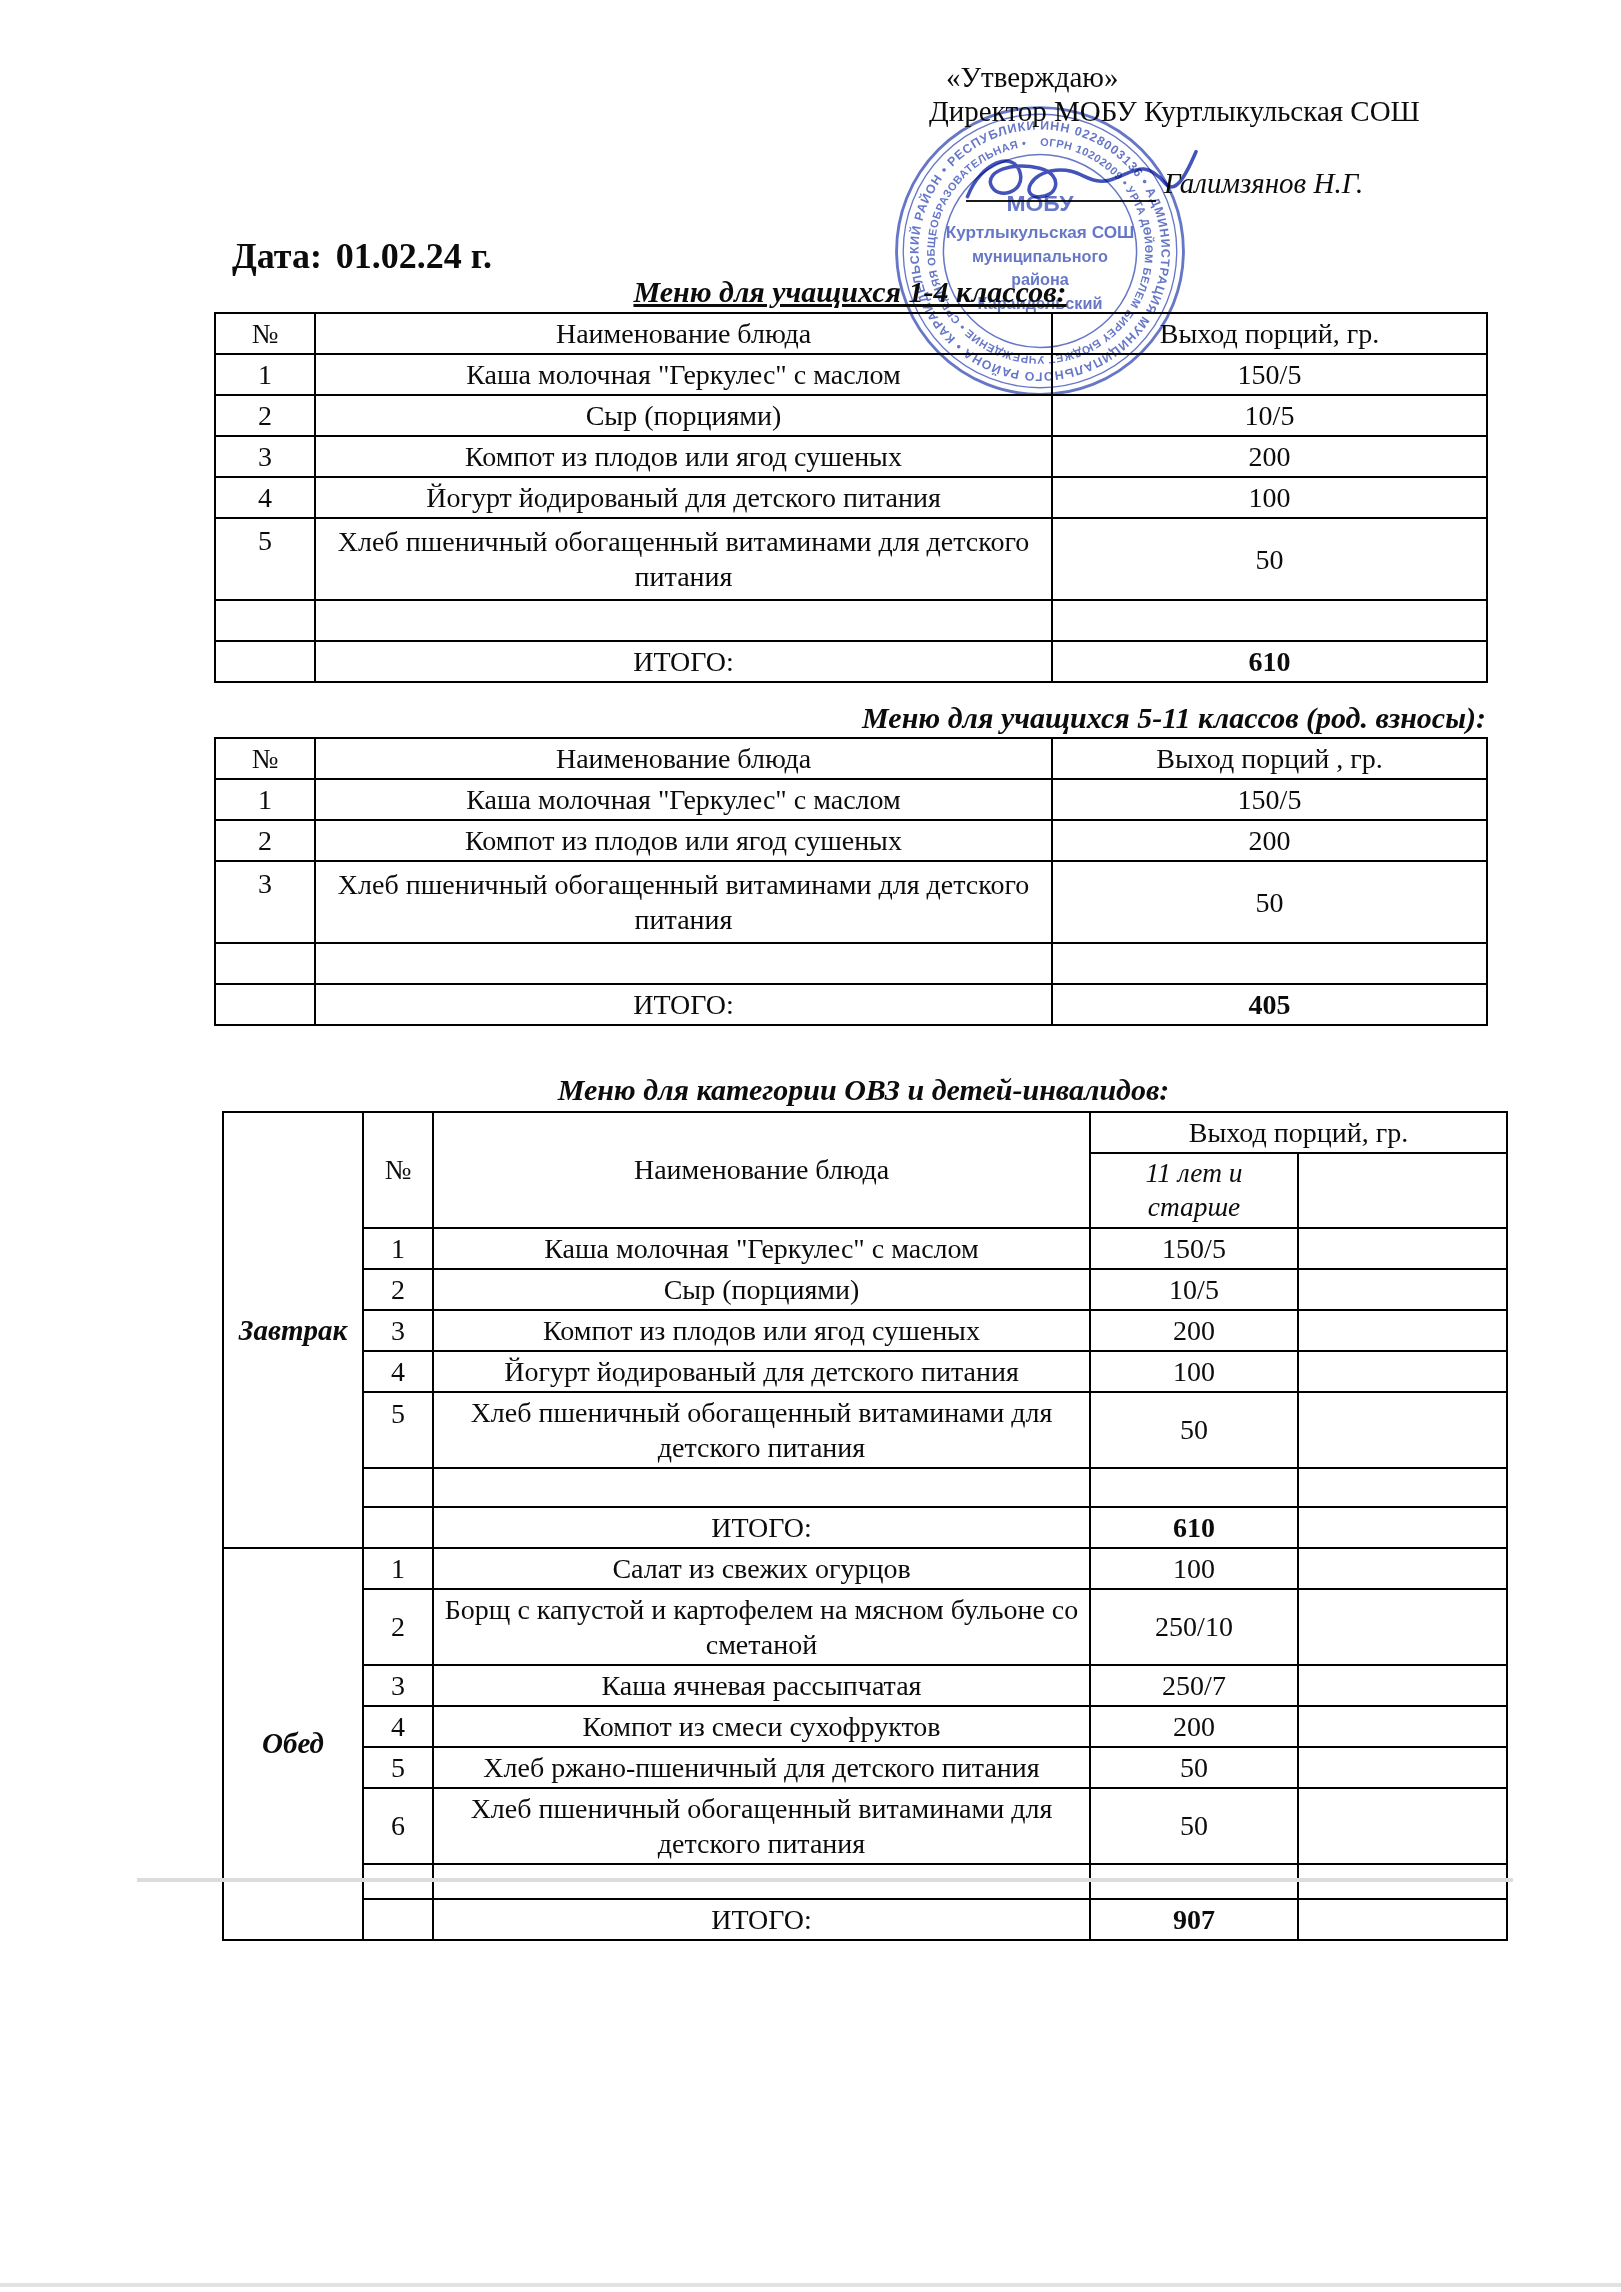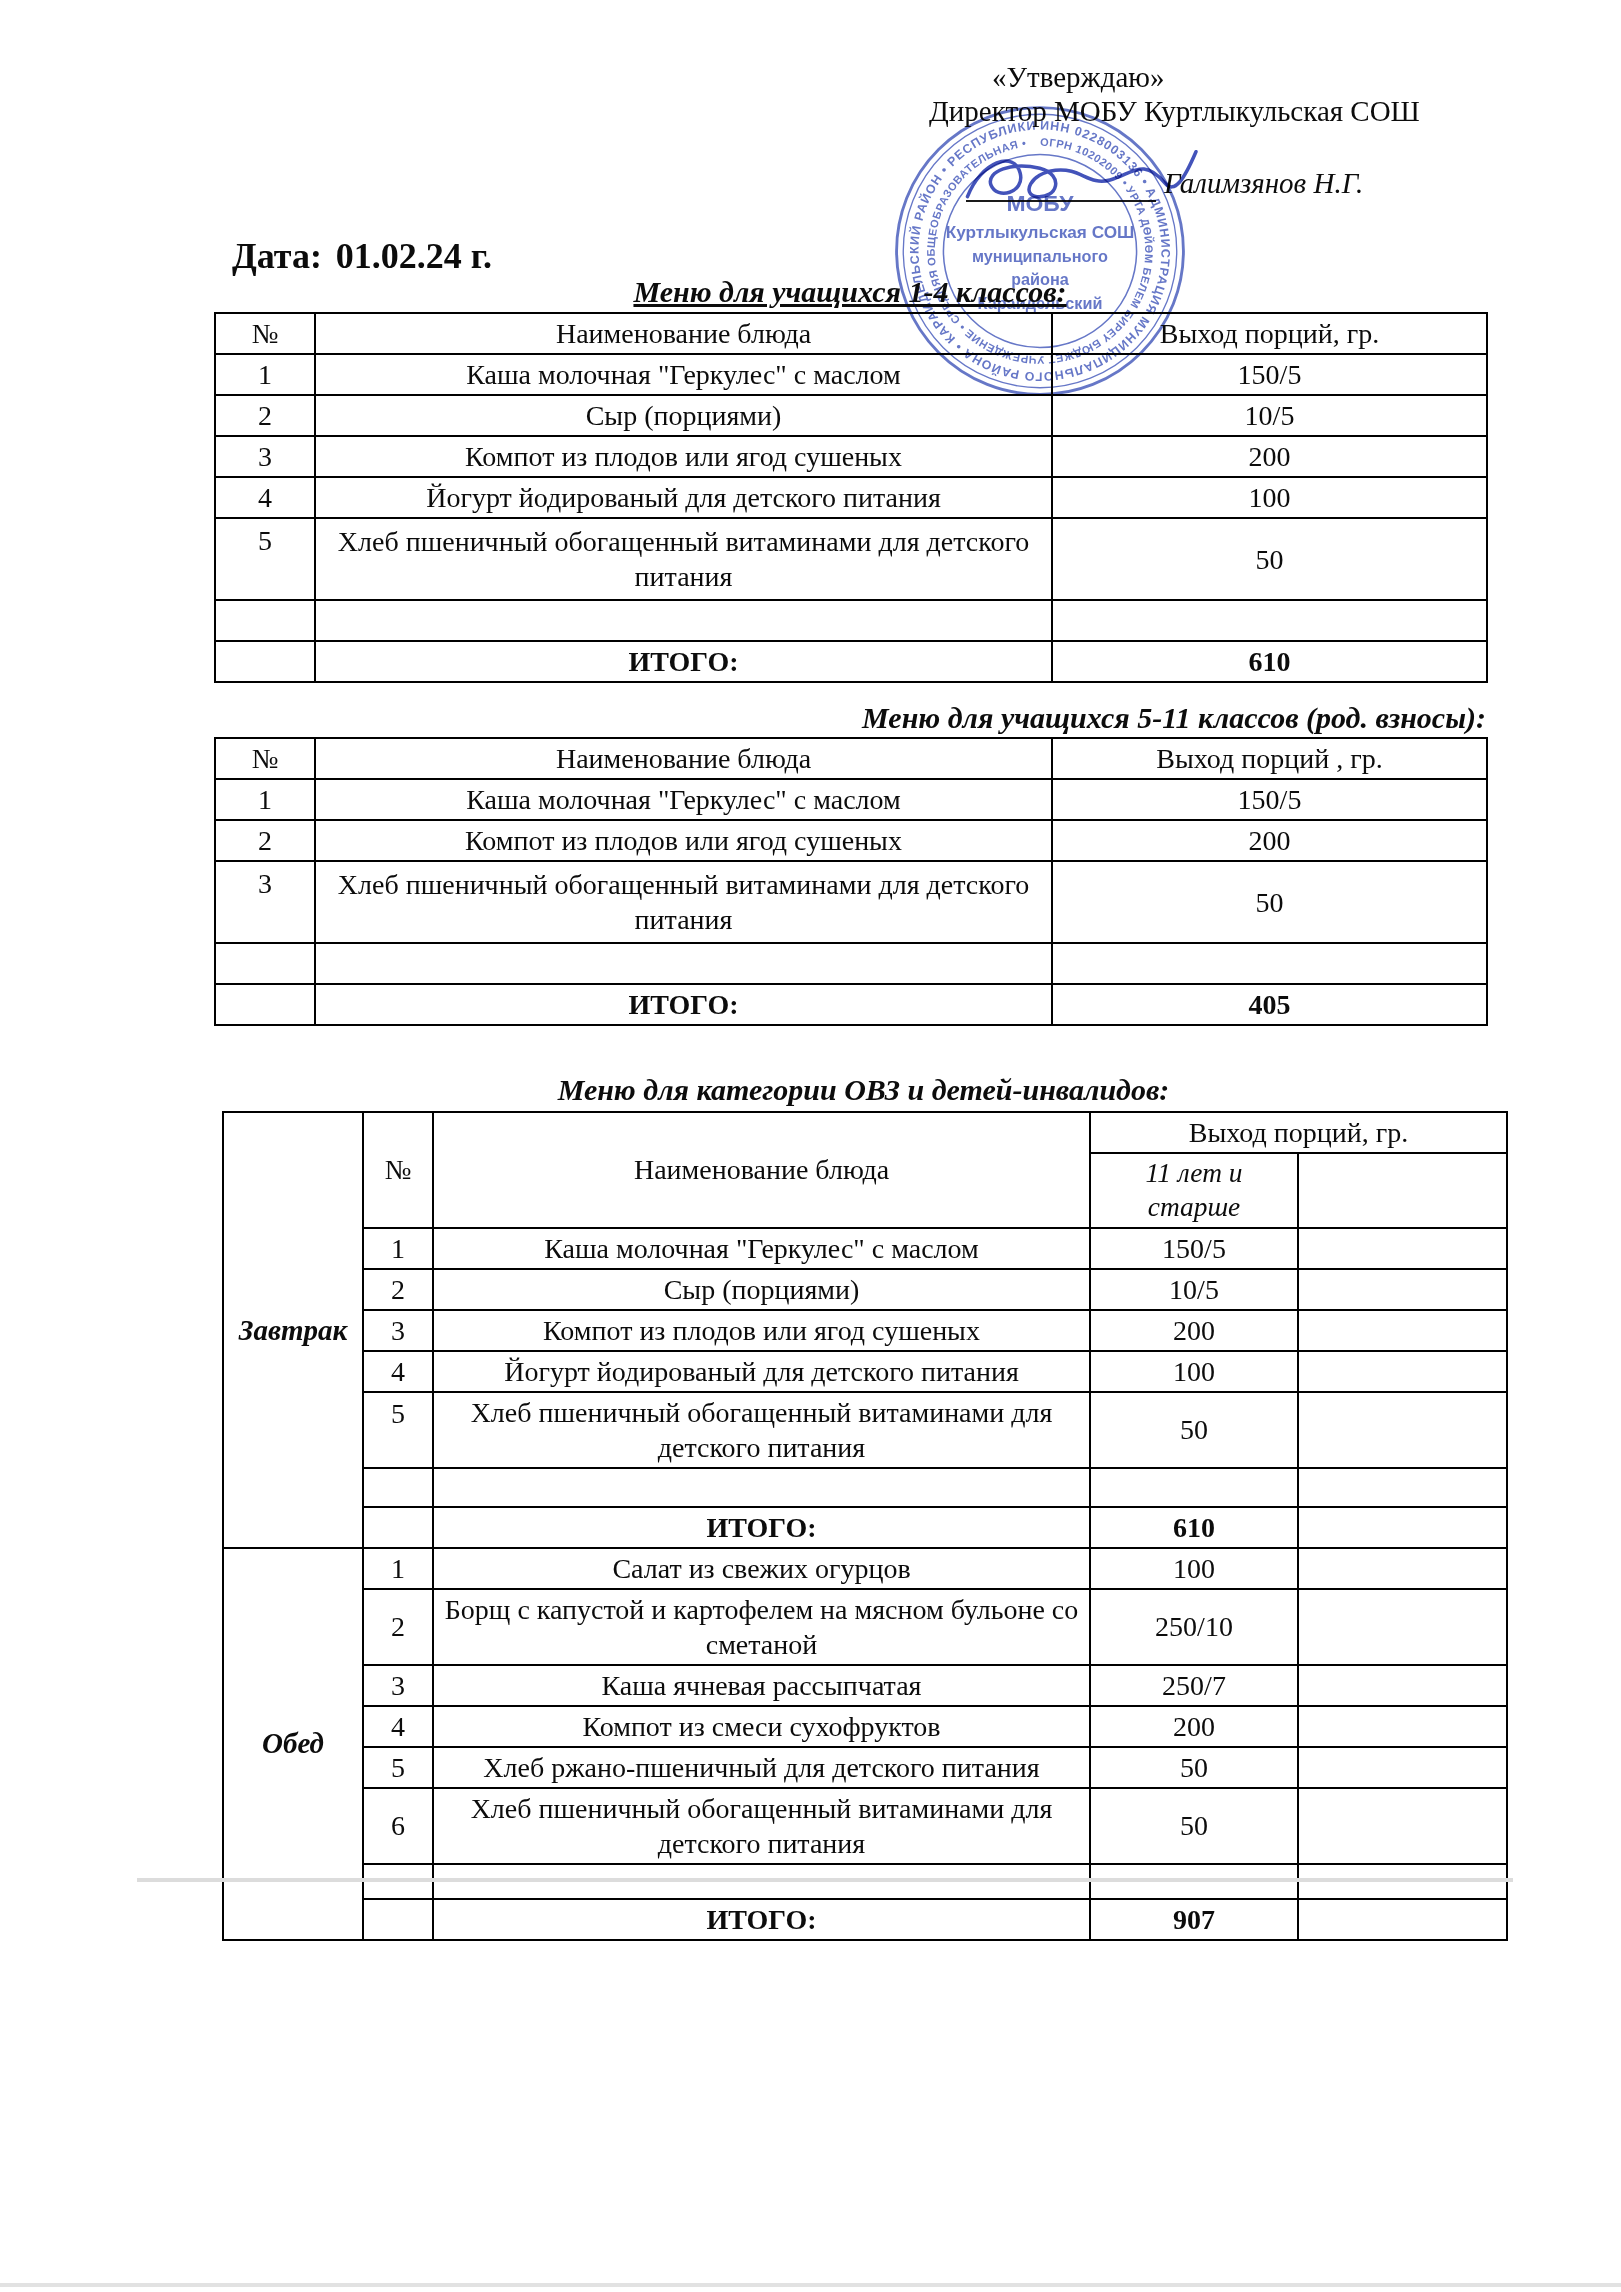--- a/index.html
+++ b/index.html
@@ -5,21 +5,21 @@
   html,body{margin:0;padding:0;background:#888;}
   .page{
     position:relative;
     width:1621px;height:2293px;
     background:#ffffff;
     font-family:"Liberation Serif","DejaVu Serif",serif;
     color:#0c0c0c;
     overflow:hidden;
   }
   
-  .approve-line{position:absolute;left:946px;top:61px;font-size:29px;margin-left:46px;}
+  .approve-line{position:absolute;left:946px;top:61px;font-size:29px;}
   .director-line{position:absolute;left:929px;top:95px;font-size:29px;white-space:nowrap;}
   .director-name{position:absolute;left:1164px;top:167px;font-size:29px;white-space:nowrap;font-style:italic;}
   .sign-underline{position:absolute;left:966px;top:200px;width:190px;border-top:2px solid #1a1a1a;}
   .date-line{position:absolute;left:232px;top:235px;font-size:36px;font-weight:bold;}
   .date-line .dv{margin-left:13.7px;}
   
   .stamp{position:absolute;left:887px;top:98px;width:306px;height:306px;mix-blend-mode:multiply;opacity:.82;pointer-events:none;}
   .signature{position:absolute;left:961px;top:140px;width:260px;height:83px;mix-blend-mode:multiply;pointer-events:none;}
   
   .tbl-title{position:absolute;font-size:30px;font-weight:bold;font-style:italic;text-align:center;}
@@ -39,21 +39,21 @@
     border-bottom:2.9px solid #000;
     border-left:2px solid #000;
     border-right:2px solid #000;
     text-align:center;
     vertical-align:middle;
     padding:2px 5.9px;
     line-height:1.25;
     overflow:hidden;
   }
   td.name{text-align:left;padding-left:12.7px;padding-right:17.6px;}
-  td.total-label{text-align:left;padding-left:12.7px;font-weight:bold;border-radius:20px;}
+  td.total-label{text-align:left;padding-left:12.7px;font-weight:normal;border-radius:20px;}
   td.total-val{font-weight:bold;}
   td.meal{font-weight:bold;font-style:italic;font-size:29px;}
   td.subhdr{font-style:italic;font-size:27.4px;line-height:1.3;}
   td.vtop{vertical-align:top;padding-top:3.9px;}
   #table1{left:214px;top:312px;width:1272px;}
   #table2{left:214px;top:737px;width:1272px;}
   #table3{left:222px;top:1111px;width:1283px;}
   
   .artifact{position:absolute;pointer-events:none;}
   #artifact-under-table{left:137px;top:1878px;width:1376px;height:3.9px;background:#dcdcdc;}

